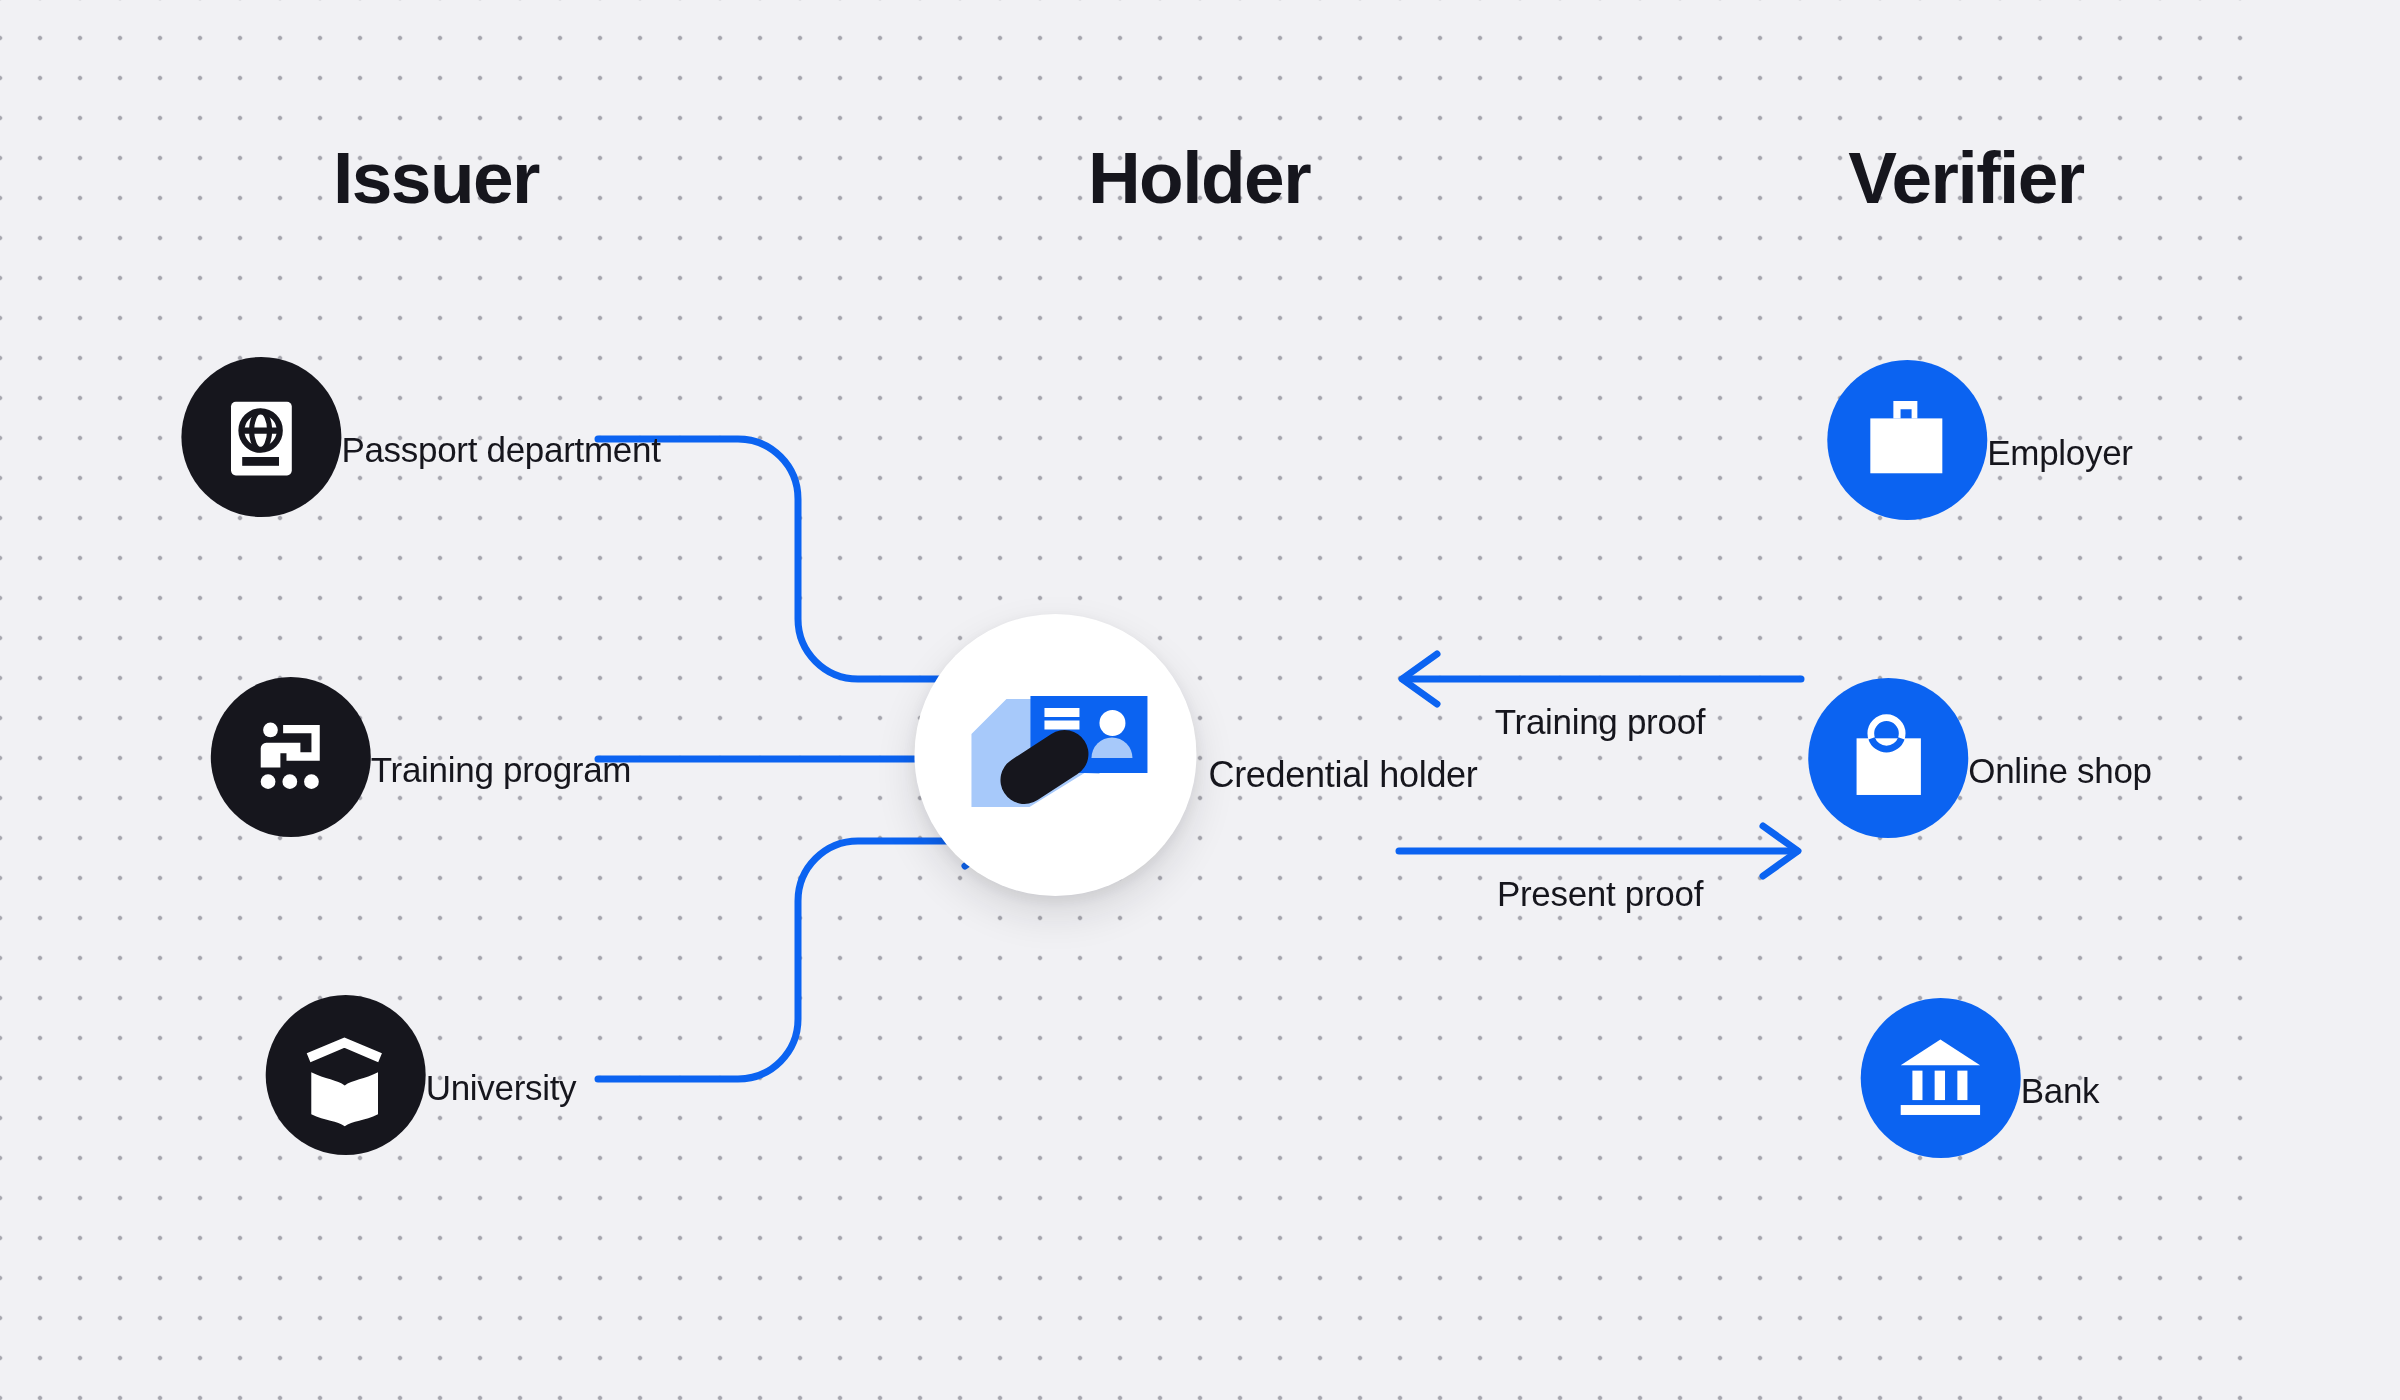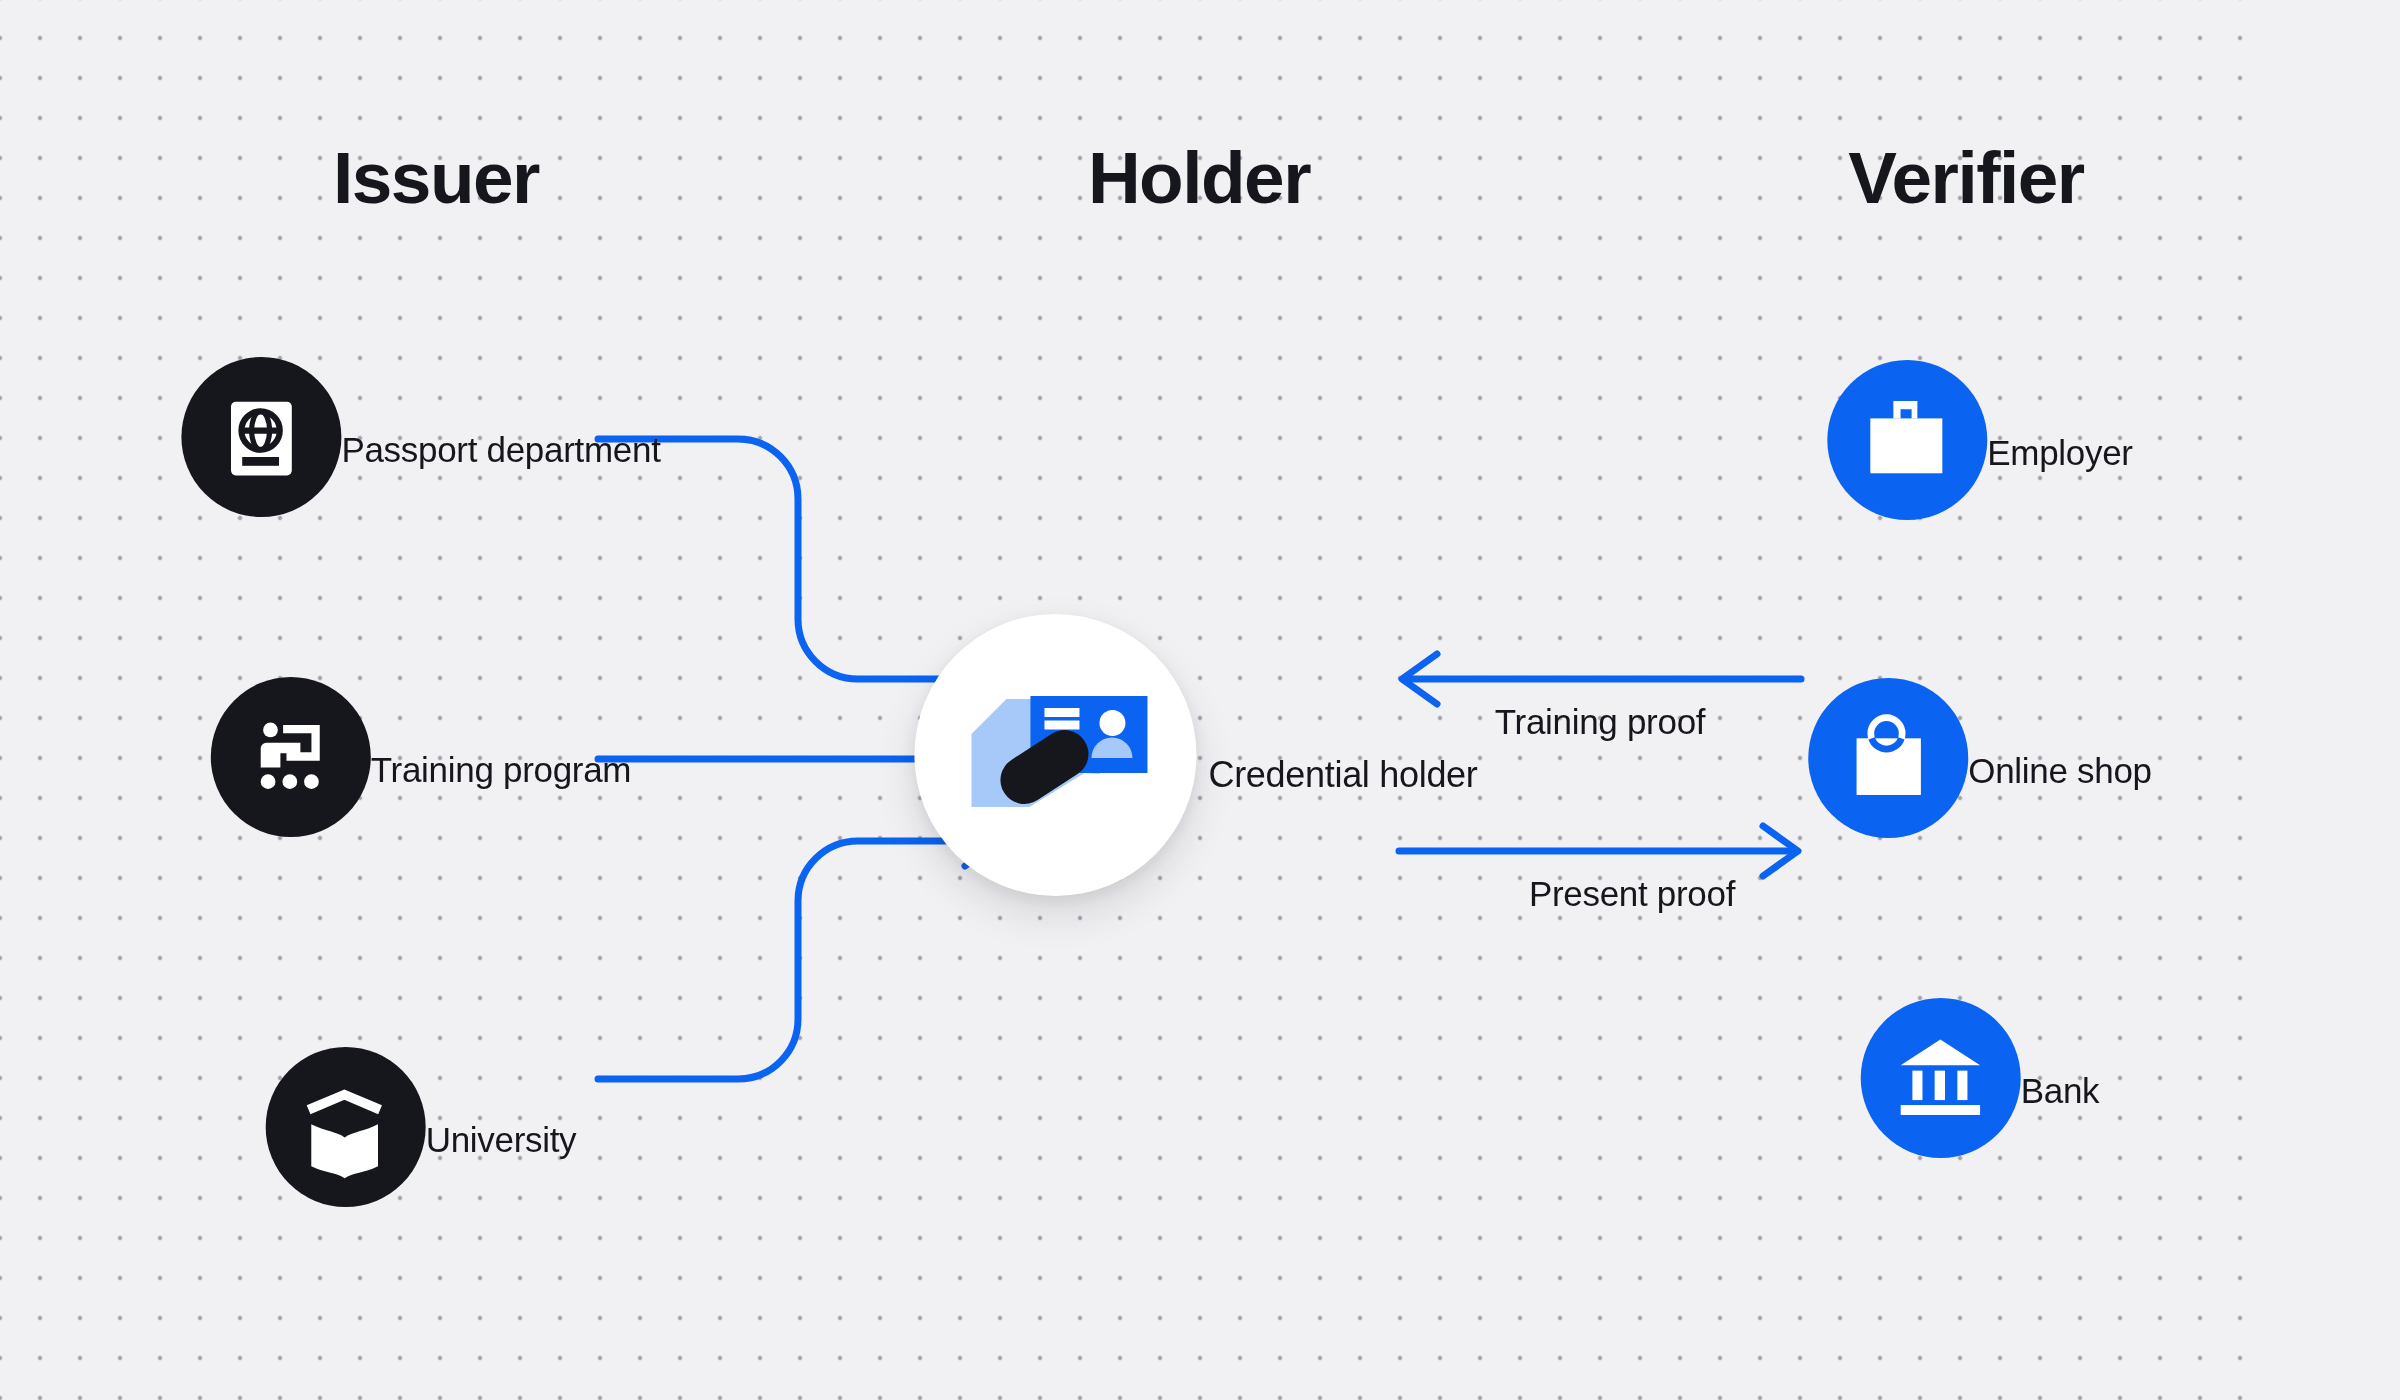--- a/index.html
+++ b/index.html
@@ -143,21 +143,21 @@
         <path class="icon-white" d="M34.7,41.1 h21.3 v6.6 h-12.5 v8.8 a0,0 0 0 1 0,0 h-12.3 v-11.9 a3.5,3.5 0 0 1 3.5-3.5 z"></path>
         <path class="stroke-white" d="M45.2,32.6 H65.5 V49.7 H47.3" stroke-width="5.2"></path>
         <circle class="icon-white" cx="35.8" cy="65.4" r="4.6"></circle>
         <circle class="icon-white" cx="49.4" cy="65.4" r="4.6"></circle>
         <circle class="icon-white" cx="62.9" cy="65.4" r="4.6"></circle>
       </svg>
     </div>
     <div class="node-label">Training program</div>
   </div>
 
-  <div class="node" style="left:421px;top:1047px;">
+  <div class="node" style="left:421px;top:995px;">
     <div class="circle black">
       <svg width="160" height="160" viewBox="0 0 100 100">
         <path class="stroke-white" d="M26.8,39.2 L49.2,29.8 L71.5,39.2" stroke-width="6"></path>
         <path class="icon-white" d="M28.5,48.3 C37,52.5 45,53.2 49.4,56.5 C54,53.2 62,52.5 70.2,48.3 L70.2,74.5 C62,78.6 54,78.6 49.4,82 C45,78.6 37,78.6 28.5,74.5 Z"></path>
       </svg>
     </div>
     <div class="node-label">University</div>
   </div>
 
   <div class="node holder-node" style="left:1196px;top:614px;gap:12px;">
@@ -203,15 +203,15 @@
         <rect class="icon-white" x="32.3" y="45.4" width="6.3" height="18.4"></rect>
         <rect class="icon-white" x="46.2" y="45.4" width="6.5" height="18.4"></rect>
         <rect class="icon-white" x="60.4" y="45.4" width="6.3" height="18.4"></rect>
         <rect class="icon-white" x="25" y="66.9" width="49.6" height="6.2"></rect>
       </svg>
     </div>
     <div class="node-label">Bank</div>
   </div>
 
   <div class="flow-label" style="left:1600px;top:702px;">Training proof</div>
-  <div class="flow-label" style="left:1600px;top:874px;margin-left:32px;">Present proof</div>
+  <div class="flow-label" style="left:1600px;top:874px;">Present proof</div>
 
 </div>
 
 </body></html>

